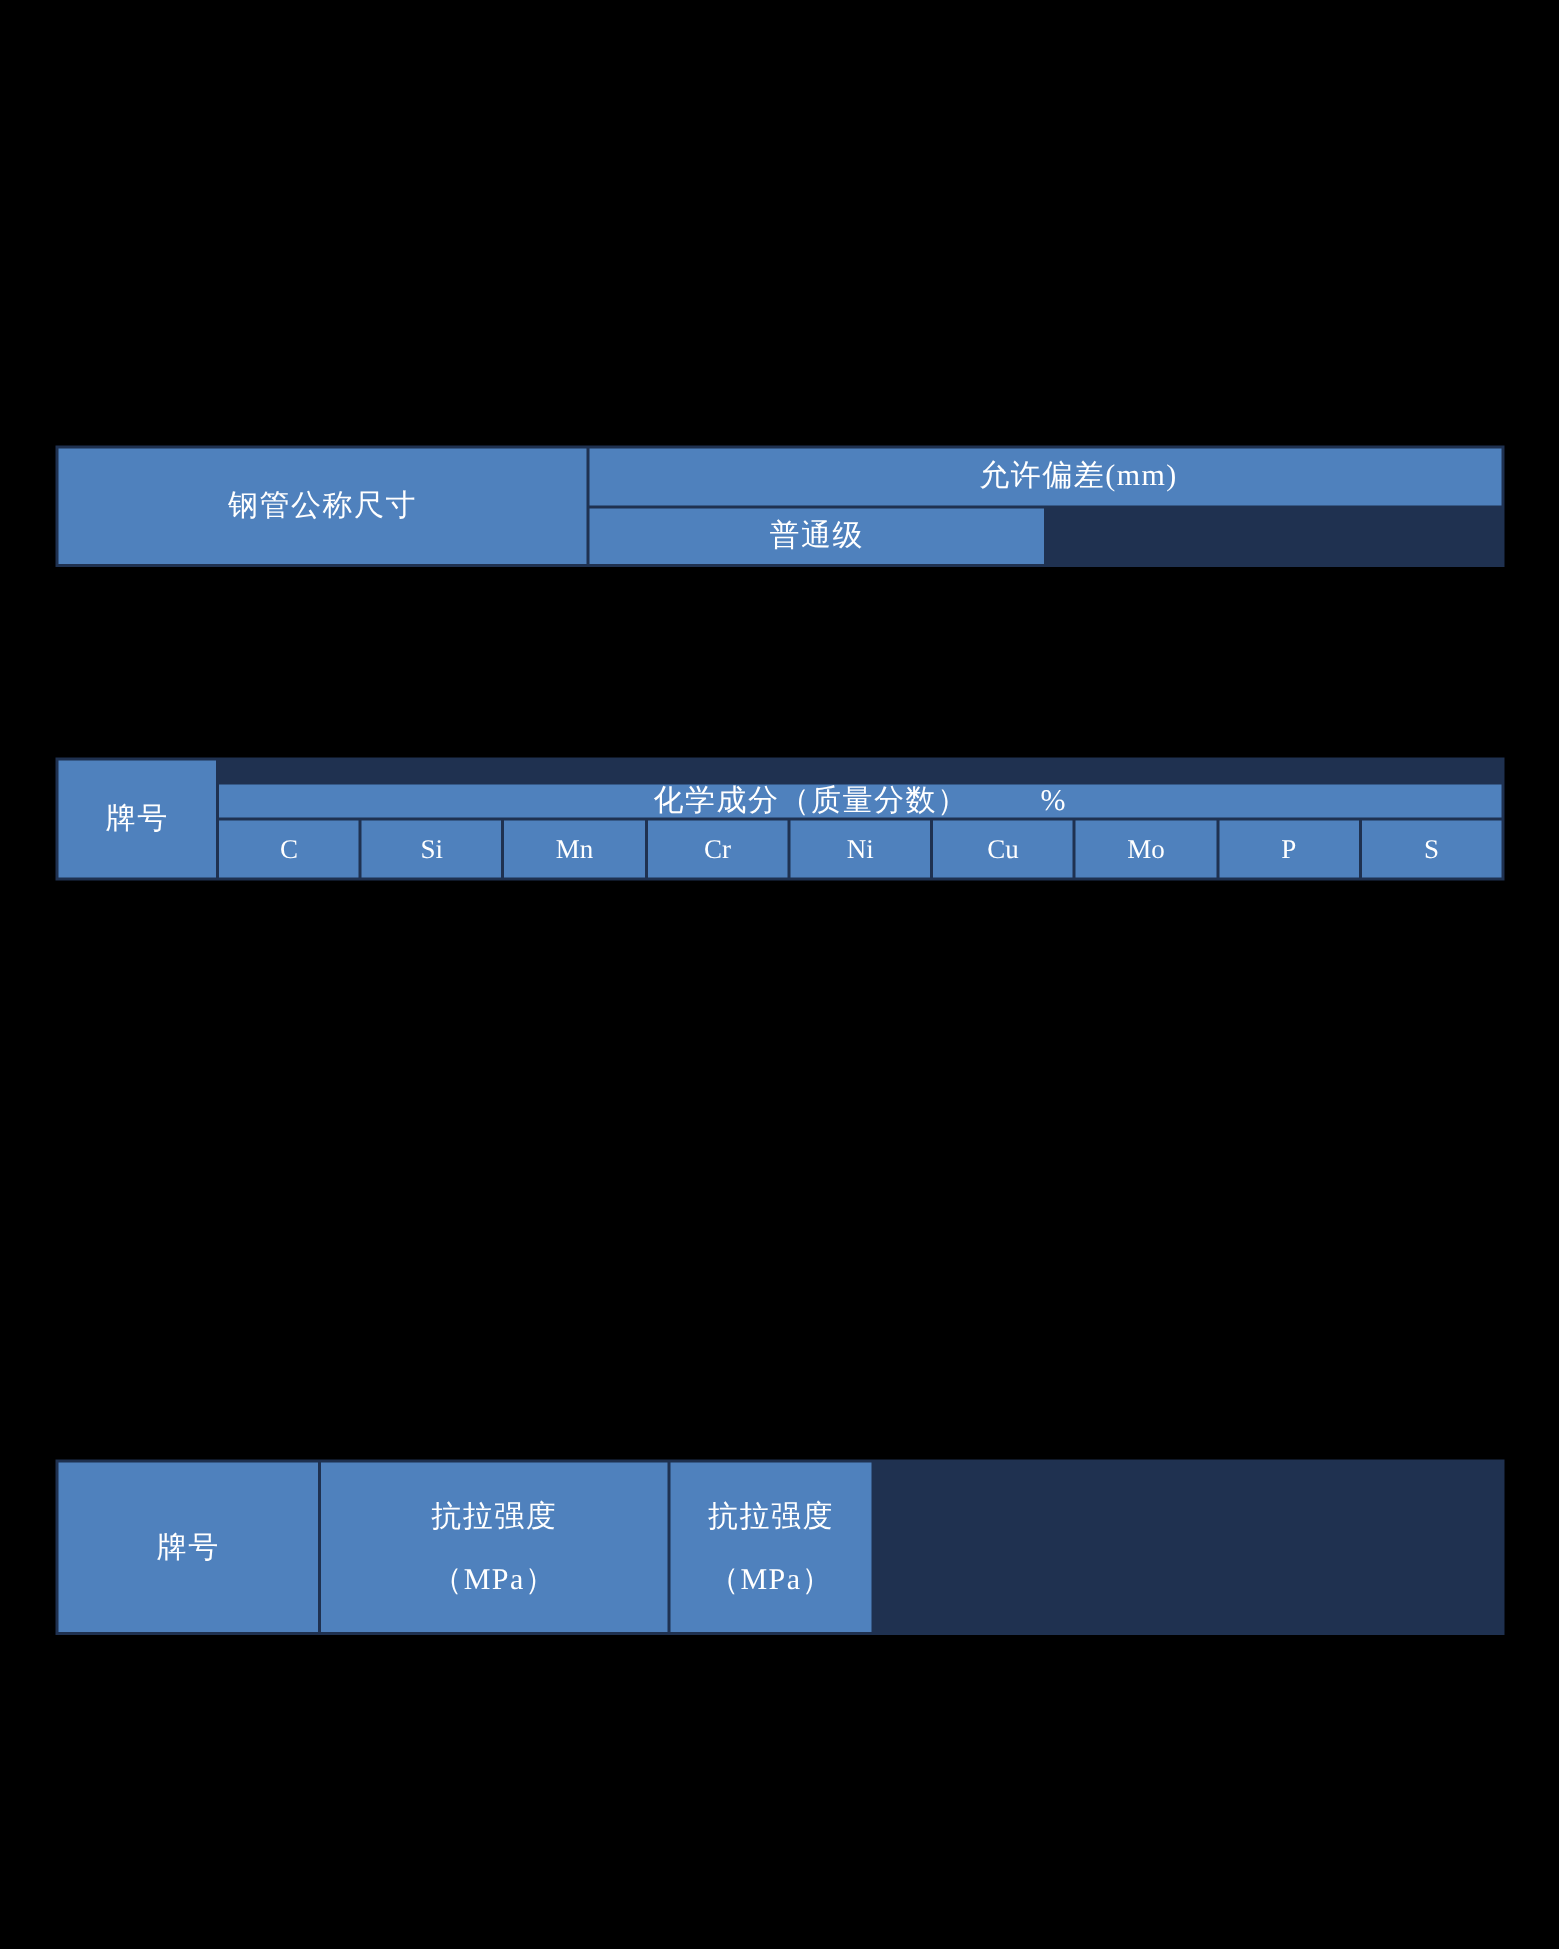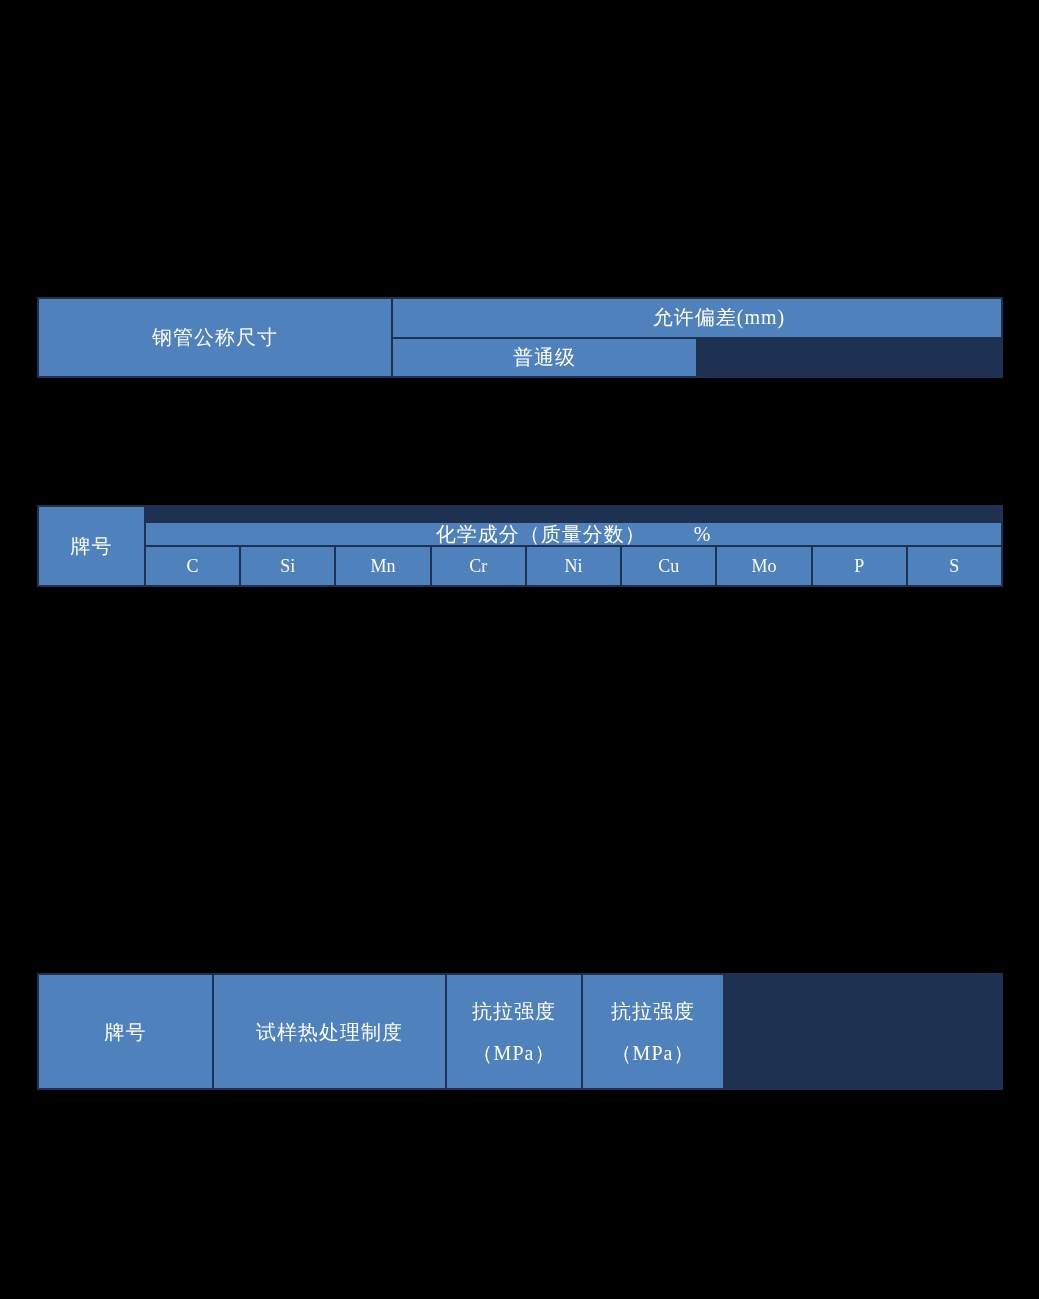--- a/index.html
+++ b/index.html
@@ -83,18 +83,17 @@
   <div class="cell element">Cr</div>
   <div class="cell element">Ni</div>
   <div class="cell element">Cu</div>
   <div class="cell element">Mo</div>
   <div class="cell element">P</div>
   <div class="cell element">S</div>
 </div>
 
 <div class="tbl" id="table-mechanical">
   <div class="cell">牌号</div>
-  <div class="cell">试样热处理制度</div>
   <div class="cell">抗拉强度
 （MPa）</div>
   <div class="cell">抗拉强度
 （MPa）</div>
 </div>
 
 </body></html>

